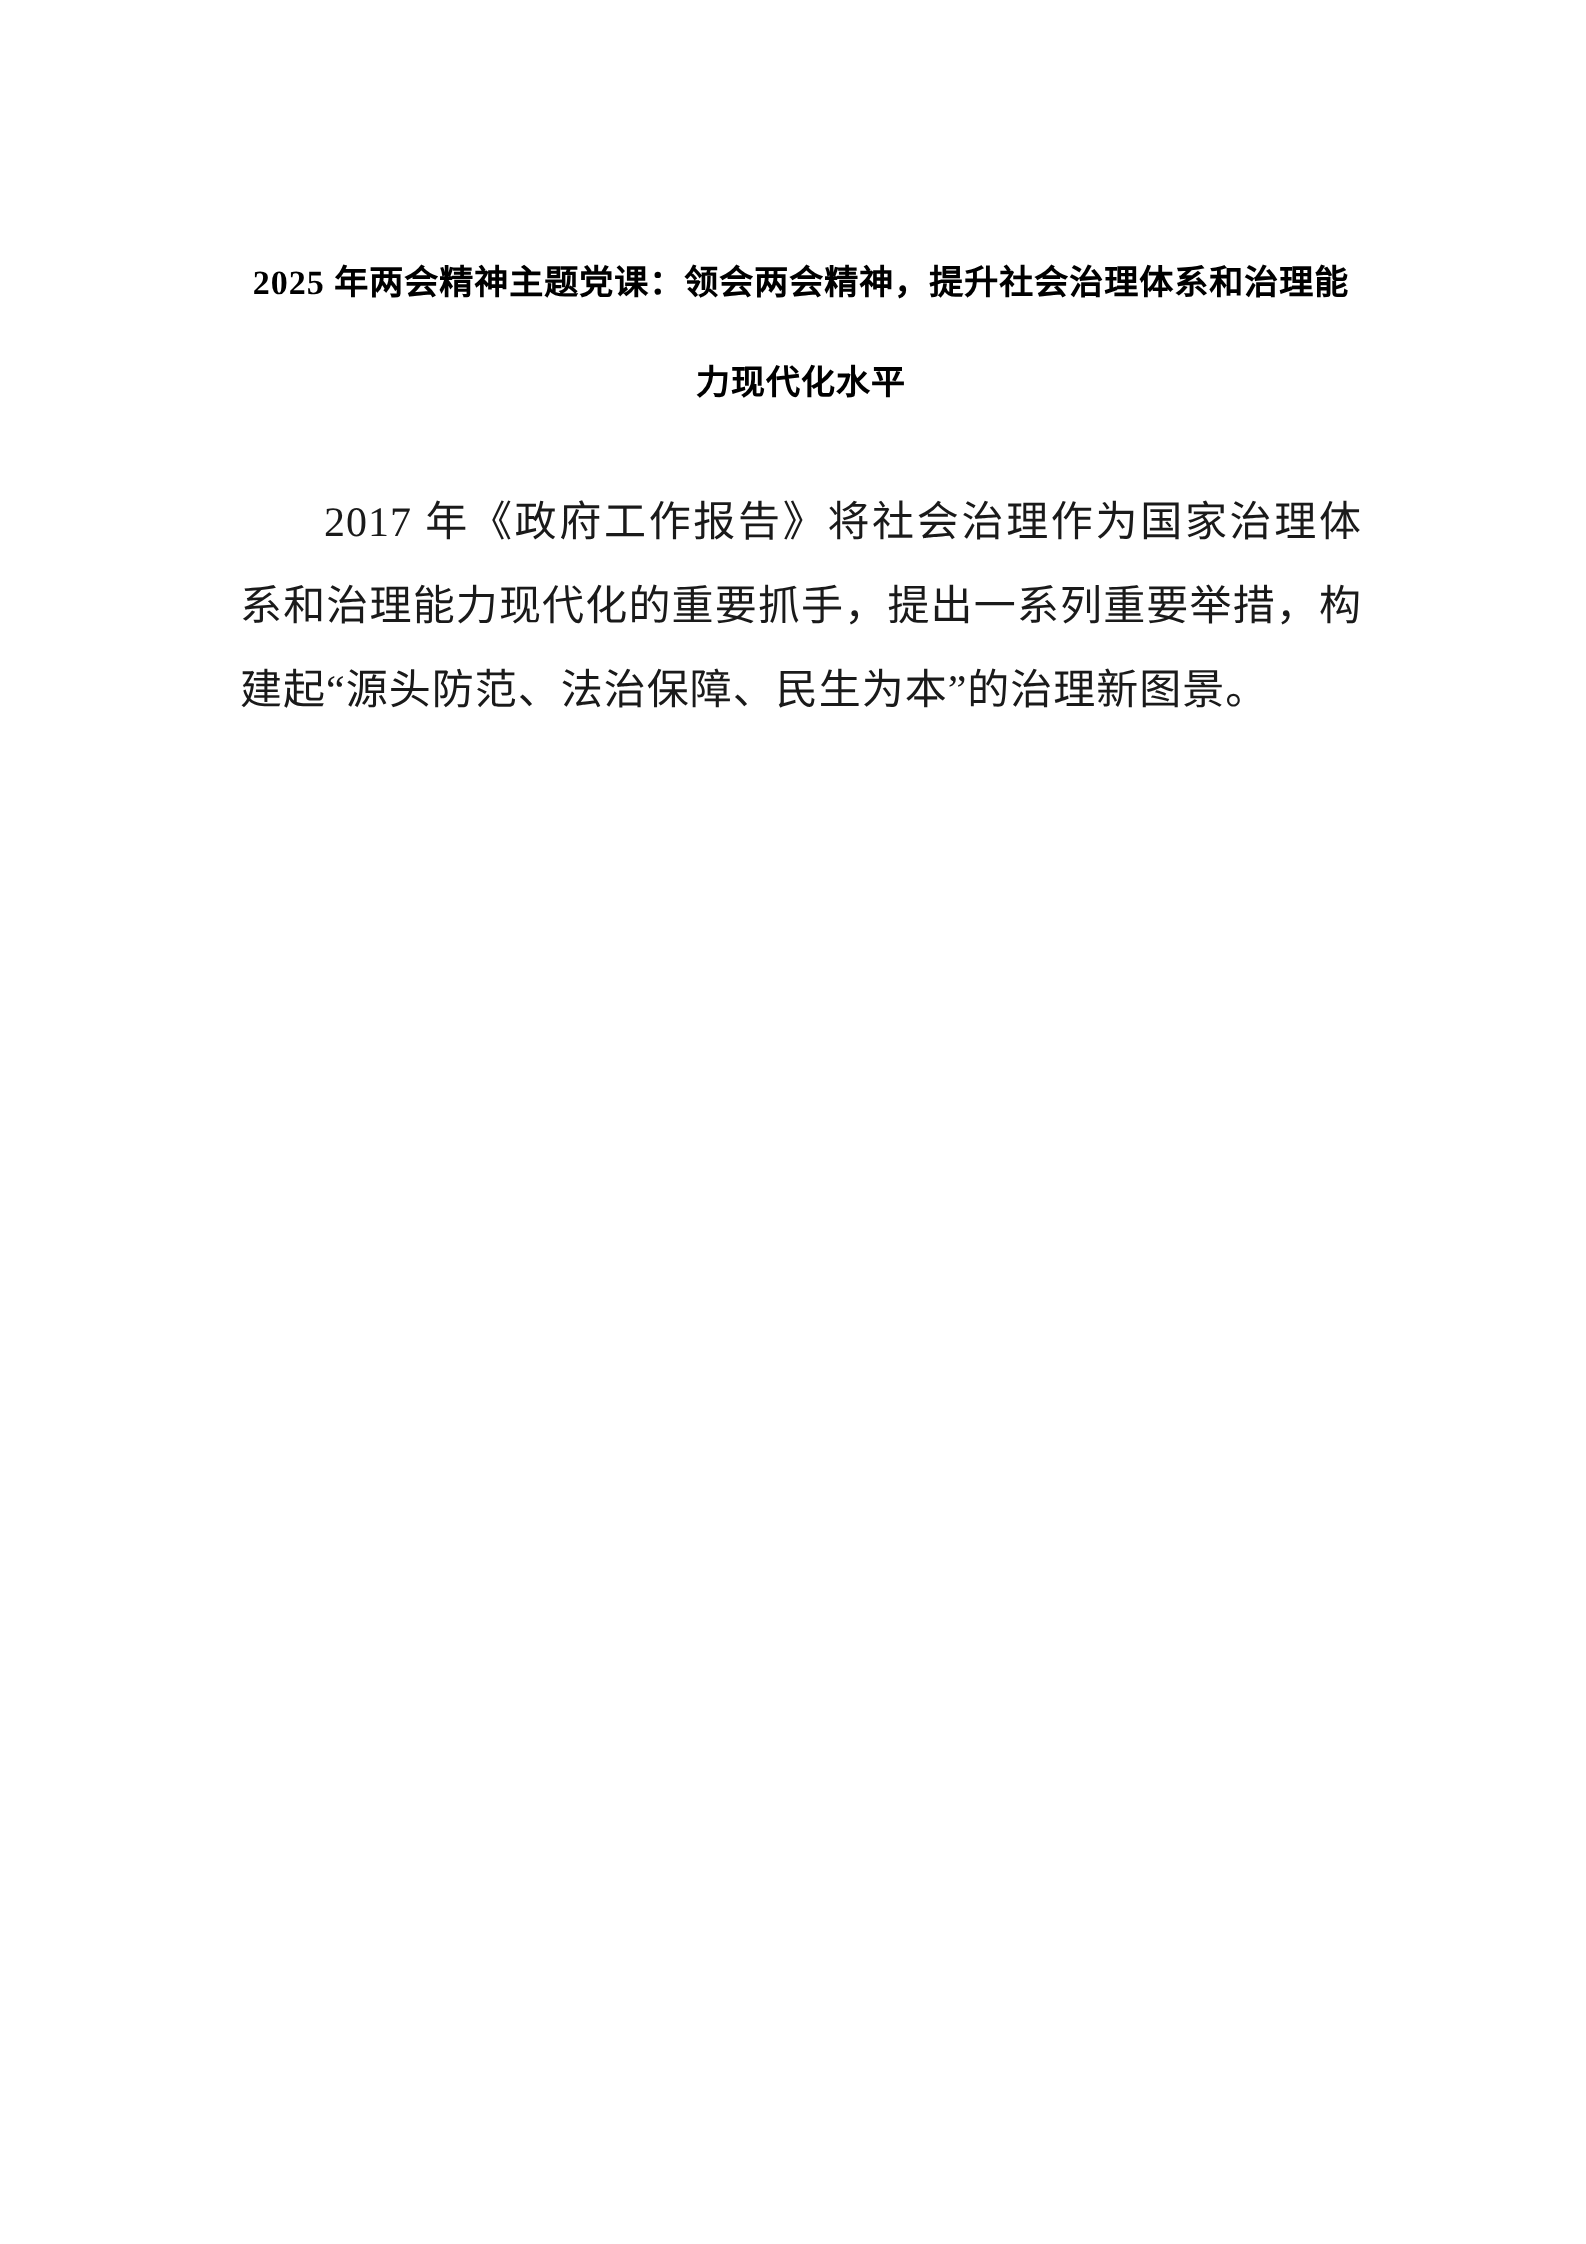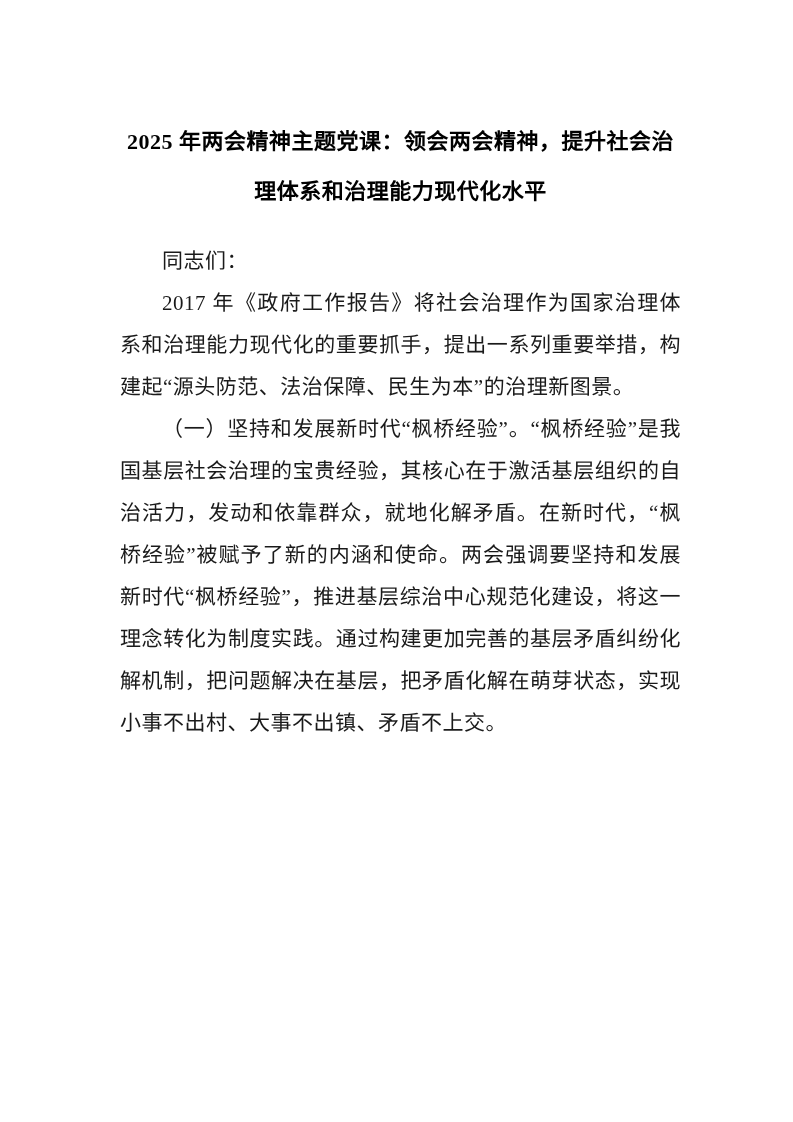--- a/index.html
+++ b/index.html
@@ -15,21 +15,21 @@
     color: #1a1a1a;
   }
   .page {
     box-sizing: border-box;
     width: 793px;
     height: 1122px;
     padding: 117px 112px 40px 120px;
     background: #ffffff;
   }
   .doc-title {
-    font-size: 22px;
+    font-size: 17px;
     font-weight: bold;
     color: #000000;
     text-align: center;
     line-height: 50px;
     margin: 0 0 23px 0;
     letter-spacing: 0.5px;
   }
   .doc-body p {
     margin: 0;
     font-size: 21px;
@@ -47,17 +47,15 @@
     text-align: left;
   }
 </style>
 </head>
 <body>
 
 <div class="page">
   <h1 class="doc-title">2025 年两会精神主题党课：领会两会精神，提升社会治理体系和治理能力现代化水平</h1>
 
   <div class="doc-body">
-    <p class="salutation">同志们：</p>
     <p class="paragraph">2017 年《政府工作报告》将社会治理作为国家治理体系和治理能力现代化的重要抓手，提出一系列重要举措，构建起“源头防范、法治保障、民生为本”的治理新图景。</p>
-    <p class="paragraph">（一）坚持和发展新时代“枫桥经验”。“枫桥经验”是我国基层社会治理的宝贵经验，其核心在于激活基层组织的自治活力，发动和依靠群众，就地化解矛盾。在新时代，“枫桥经验”被赋予了新的内涵和使命。两会强调要坚持和发展新时代“枫桥经验”，推进基层综治中心规范化建设，将这一理念转化为制度实践。通过构建更加完善的基层矛盾纠纷化解机制，把问题解决在基层，把矛盾化解在萌芽状态，实现小事不出村、大事不出镇、矛盾不上交。</p>
   </div>
 </div>
 
 </body></html>

